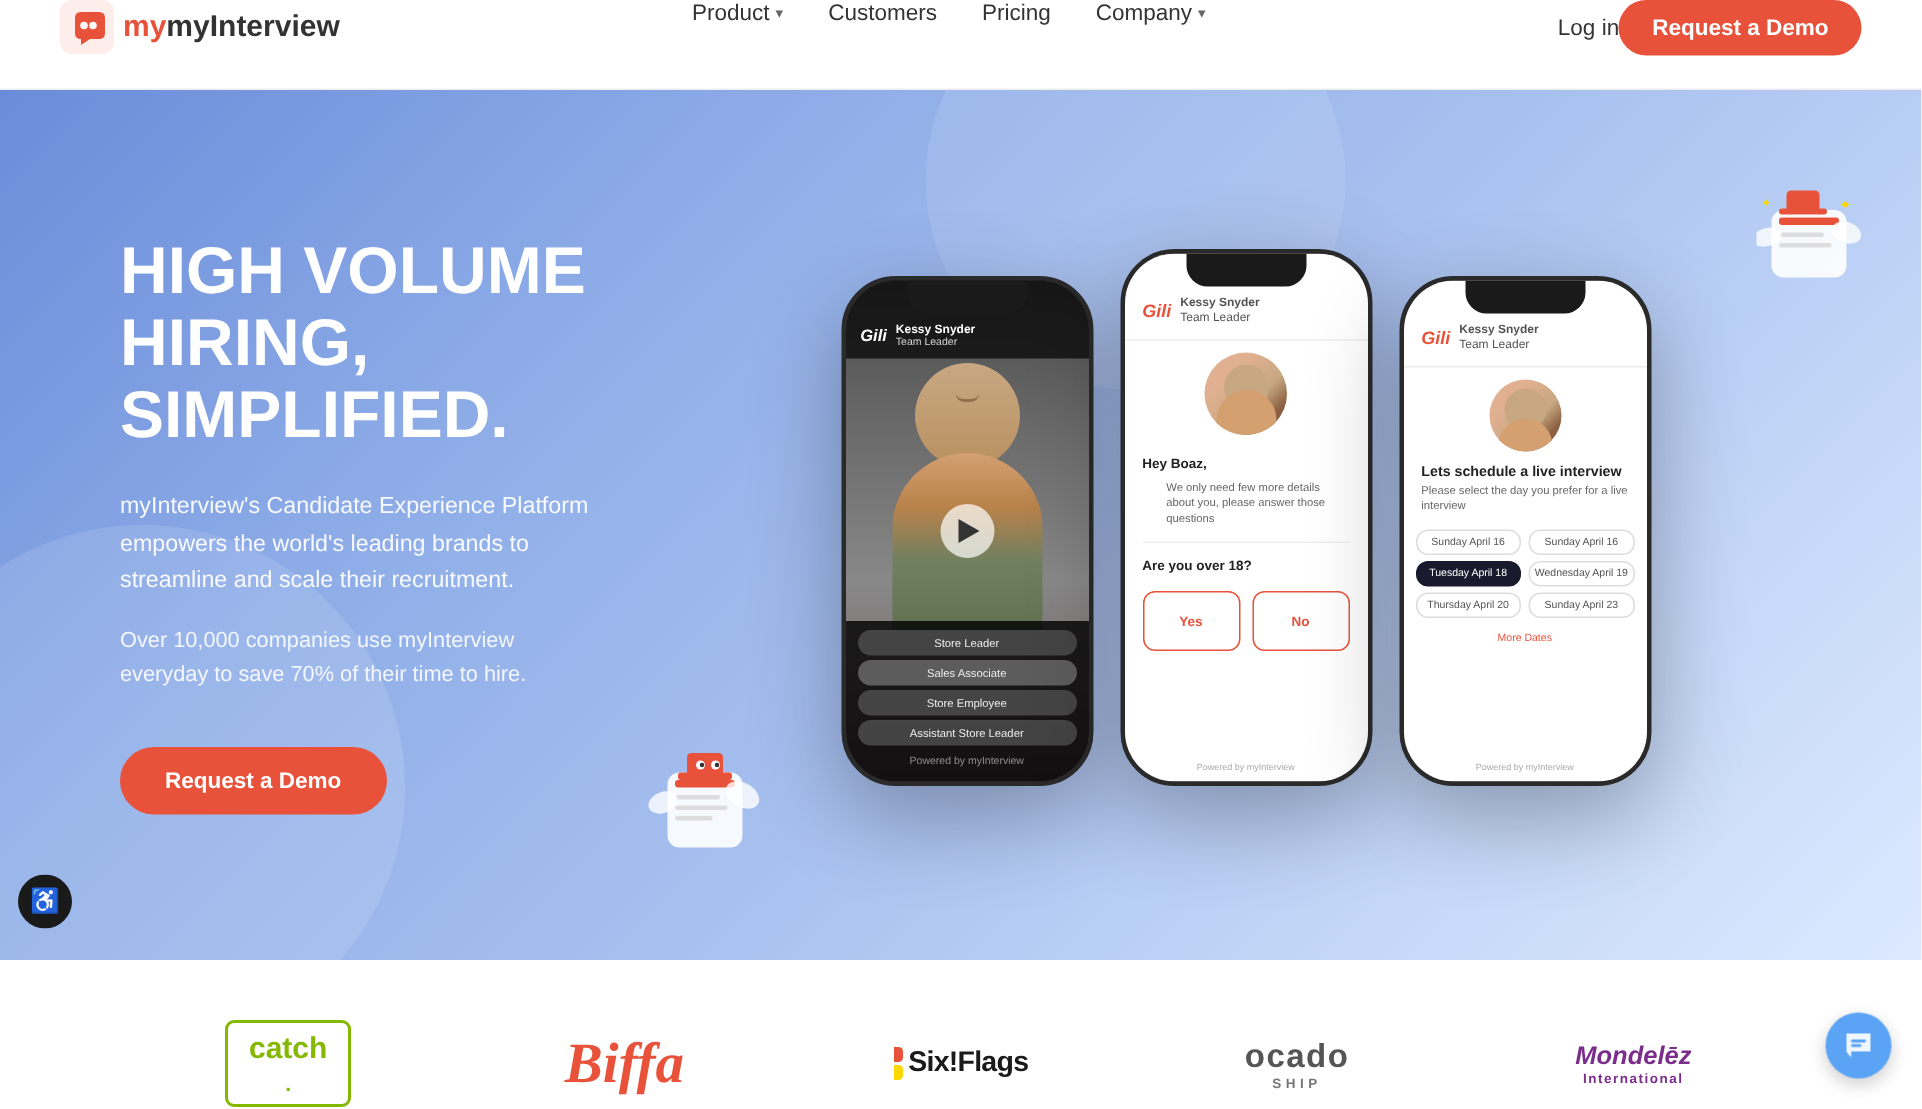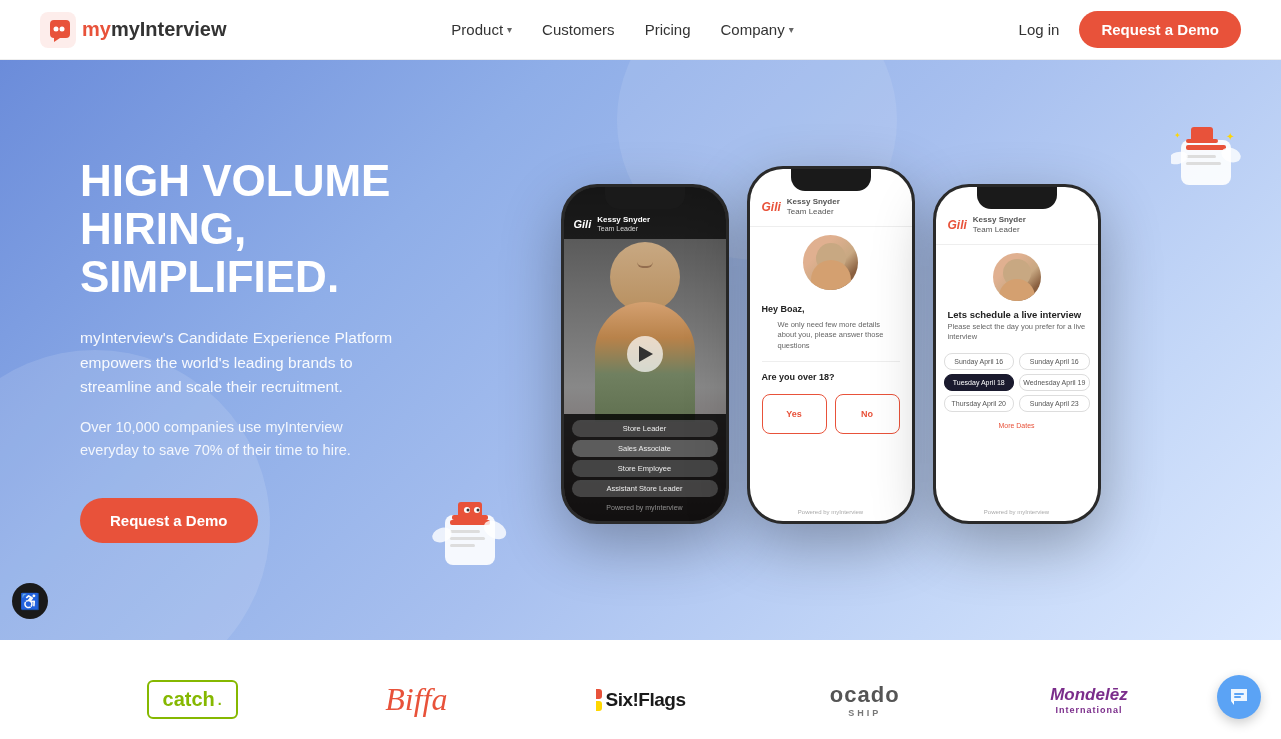--- a/index.html
+++ b/index.html
@@ -1,21 +1,21 @@
 <!DOCTYPE html>
 <html><head>
   <meta charset="utf-8">
   <style>
     * { margin: 0; padding: 0; box-sizing: border-box; }
     body { font-family: -apple-system, BlinkMacSystemFont, 'Segoe UI', sans-serif; overflow-x: hidden; width: 1281px; }
 
     
     .navbar {
       display: flex;
-      align-items: center;
+      align-items: flex-start;
       justify-content: space-between;
       padding: 0 40px;
       height: 60px;
       background: #fff;
       border-bottom: 1px solid #eee;
       position: relative;
       z-index: 10;
     }
     .nav-logo {
       display: flex;
@@ -44,21 +44,20 @@
       color: #333;
       font-size: 15px;
       font-weight: 500;
       display: flex;
       align-items: center;
       gap: 4px;
     }
     .nav-right {
       display: flex;
       align-items: center;
-      gap: 20px;
     }
     .nav-login {
       font-size: 15px;
       font-weight: 500;
       color: #333;
       text-decoration: none;
       cursor: pointer;
     }
     .nav-cta {
       background: #e8523a;
@@ -737,29 +736,29 @@
         </div>
       </div>
     </div>
 
   </div>
 </section>
 
 <section class="logos-section">
 
   <div class="logo-item">
-    <div style="border:2px solid #85b800;border-radius:6px;padding:6px 14px;display:inline-flex;align-items:center;gap:3px;">
+    <div style="border:2px solid #85b800;border-radius:6px;padding:6px 14px;display:inline-flex;align-items:center;gap:3px;flex-direction:column;">
       <span style="font-size:20px;font-weight:900;color:#85b800;">catch</span>
       <span style="font-size:14px;font-weight:900;color:#85b800;">.</span>
     </div>
   </div>
 
 
   <div class="logo-item">
-    <span style="font-size:32px;font-weight:400;color:#e8523a;font-style:italic;font-family:Georgia,serif;">Biffa</span>
+    <span style="font-size:38px;font-weight:700;color:#e8523a;font-style:italic;font-family:Georgia,serif;">Biffa</span>
   </div>
 
   <div class="logo-item">
     <div style="display:flex;align-items:center;gap:4px;">
       <div style="display:flex;flex-direction:column;gap:2px;">
         <div style="width:6px;height:10px;background:#e8523a;border-radius:0 3px 3px 0;"></div>
         <div style="width:6px;height:10px;background:#FFD700;border-radius:0 3px 3px 0;"></div>
       </div>
       <span style="font-size:19px;font-weight:900;color:#1a1a1a;letter-spacing:-0.5px;">Six!Flags</span>
     </div>

